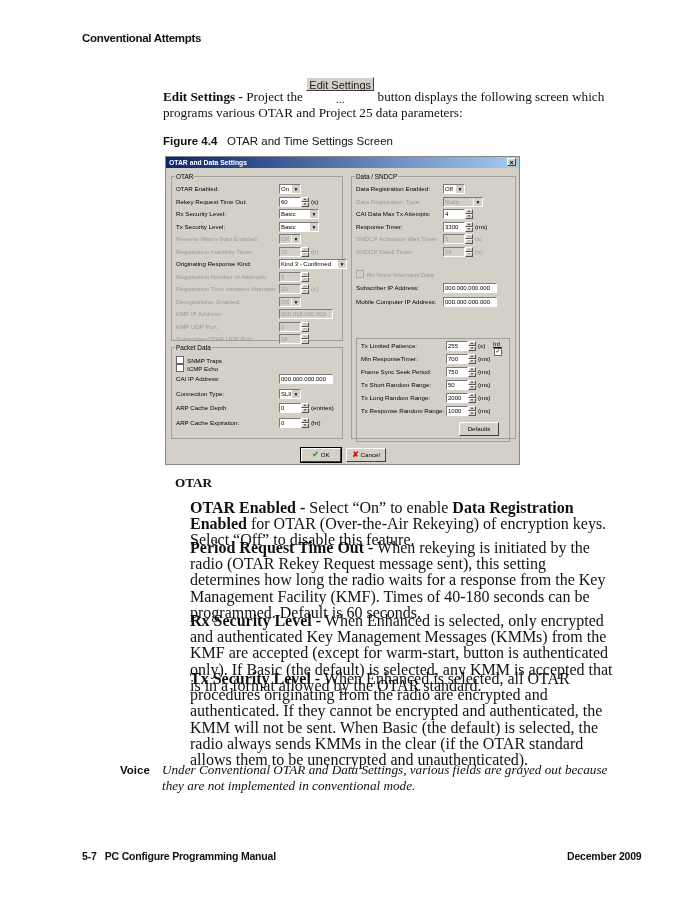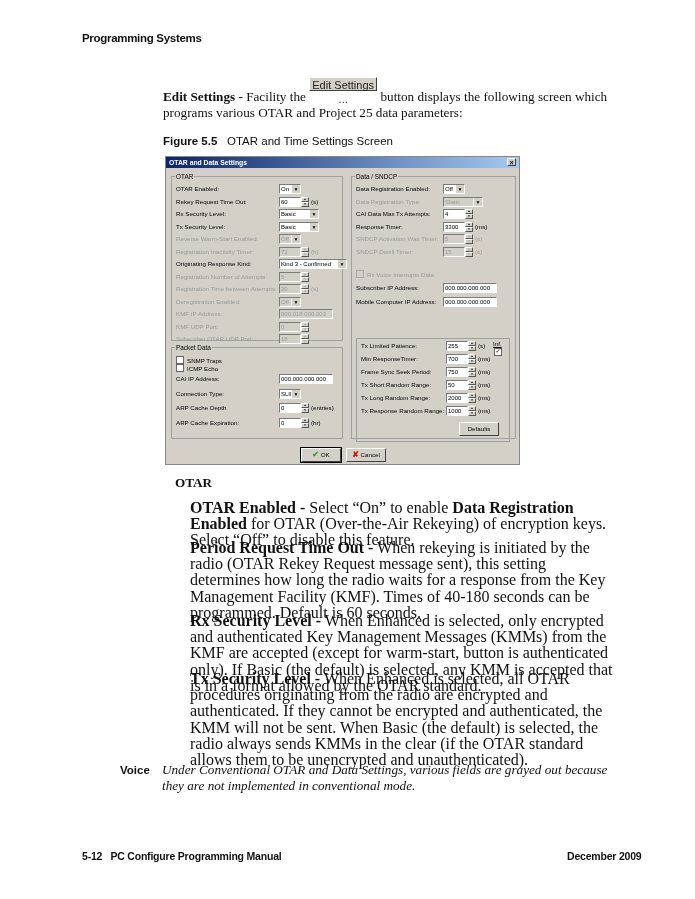--- a/index.html
+++ b/index.html
@@ -36,28 +36,28 @@
   .para{position:absolute;left:190px;width:425px;font-size:16px;line-height:16.2px;}
   .para b{font-weight:bold;}
   .note{position:absolute;left:120px;top:762px;width:500px;font-size:13.2px;line-height:16.2px;}
   .note .nl{position:absolute;left:0;top:0;font-family:"Liberation Sans",sans-serif;font-weight:bold;font-size:11.5px;}
   .note .nt{position:absolute;left:42px;top:0;width:455px;font-style:italic;}
   .foot{position:absolute;top:850px;font-family:"Liberation Sans",sans-serif;font-weight:bold;font-size:10.5px;letter-spacing:-0.2px;}
 </style>
 </head>
 <body>
 
-<div class="hdr">Programming Systems</div>
+<div class="hdr">Conventional Attempts</div>
 
 <div class="intro">
-  <b>Edit Settings -</b><span> Facility the </span><span class="inline-btn">Edit Settings ...</span><span> button displays the following screen which programs various OTAR and Project 25 data parameters:</span>
+  <b>Edit Settings -</b><span> Project the </span><span class="inline-btn">Edit Settings ...</span><span> button displays the following screen which programs various OTAR and Project 25 data parameters:</span>
 </div>
 
 <div class="fig">
-  <span class="fn">Figure 5.5</span><span>OTAR and Time Settings Screen</span>
+  <span class="fn">Figure 4.4</span><span>OTAR and Time Settings Screen</span>
 </div>
 
 <div class="dlg">
   <div class="title">
     <span>OTAR and Data Settings</span>
     <span class="xbtn">×</span>
   </div>
 
   <fieldset class="grp" style="left:5px;top:16px;width:172px;height:168px;">
     <legend>OTAR</legend>
@@ -308,14 +308,14 @@
 <div class="para" style="top:500px;"><b>OTAR Enabled -</b><span> Select “On” to enable <b>Data Registration Enabled</b> for OTAR (Over-the-Air Rekeying) of encryption keys. Select “Off” to disable this feature.</span></div>
 <div class="para" style="top:540px;"><b>Period Request Time Out -</b><span> When rekeying is initiated by the radio (OTAR Rekey Request message sent), this setting determines how long the radio waits for a response from the Key Management Facility (KMF). Times of 40-180 seconds can be programmed. Default is 60 seconds.</span></div>
 <div class="para" style="top:613px;"><b>Rx Security Level -</b><span> When Enhanced is selected, only encrypted and authenticated Key Management Messages (KMMs) from the KMF are accepted (except for warm-start, button is authenticated only). If Basic (the default) is selected, any KMM is accepted that is in a format allowed by the OTAR standard.</span></div>
 <div class="para" style="top:671px;"><b>Tx Security Level -</b><span> When Enhanced is selected, all OTAR procedures originating from the radio are encrypted and authenticated. If they cannot be encrypted and authenticated, the KMM will not be sent. When Basic (the default) is selected, the radio always sends KMMs in the clear (if the OTAR standard allows them to be unencrypted and unauthenticated).</span></div>
 
 <div class="note">
   <span class="nl">Voice</span>
   <span class="nt">Under Conventional OTAR and Data Settings, various fields are grayed out because they are not implemented in conventional mode.</span>
 </div>
 
-<div class="foot" style="left:82px;"><span>5-12</span>&nbsp;&nbsp;&nbsp;<span>PC Configure Programming Manual</span></div>
+<div class="foot" style="left:82px;"><span>5-7</span>&nbsp;&nbsp;&nbsp;<span>PC Configure Programming Manual</span></div>
 <div class="foot" style="left:567px;">December 2009</div>
 
 </body></html>

